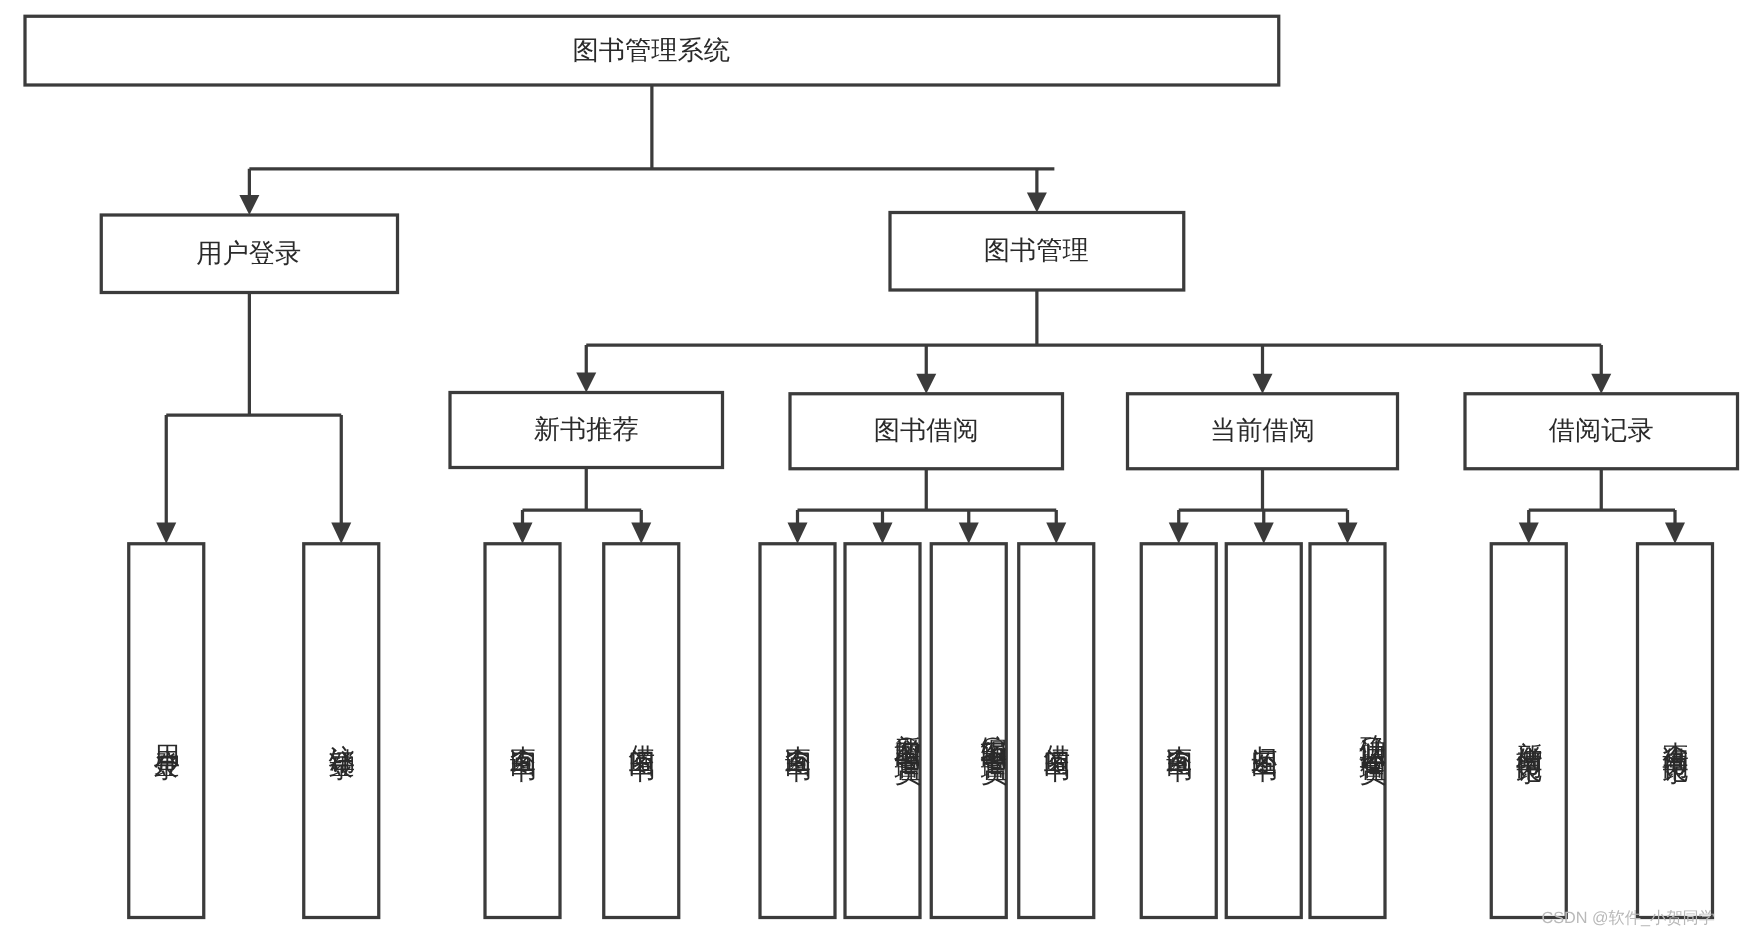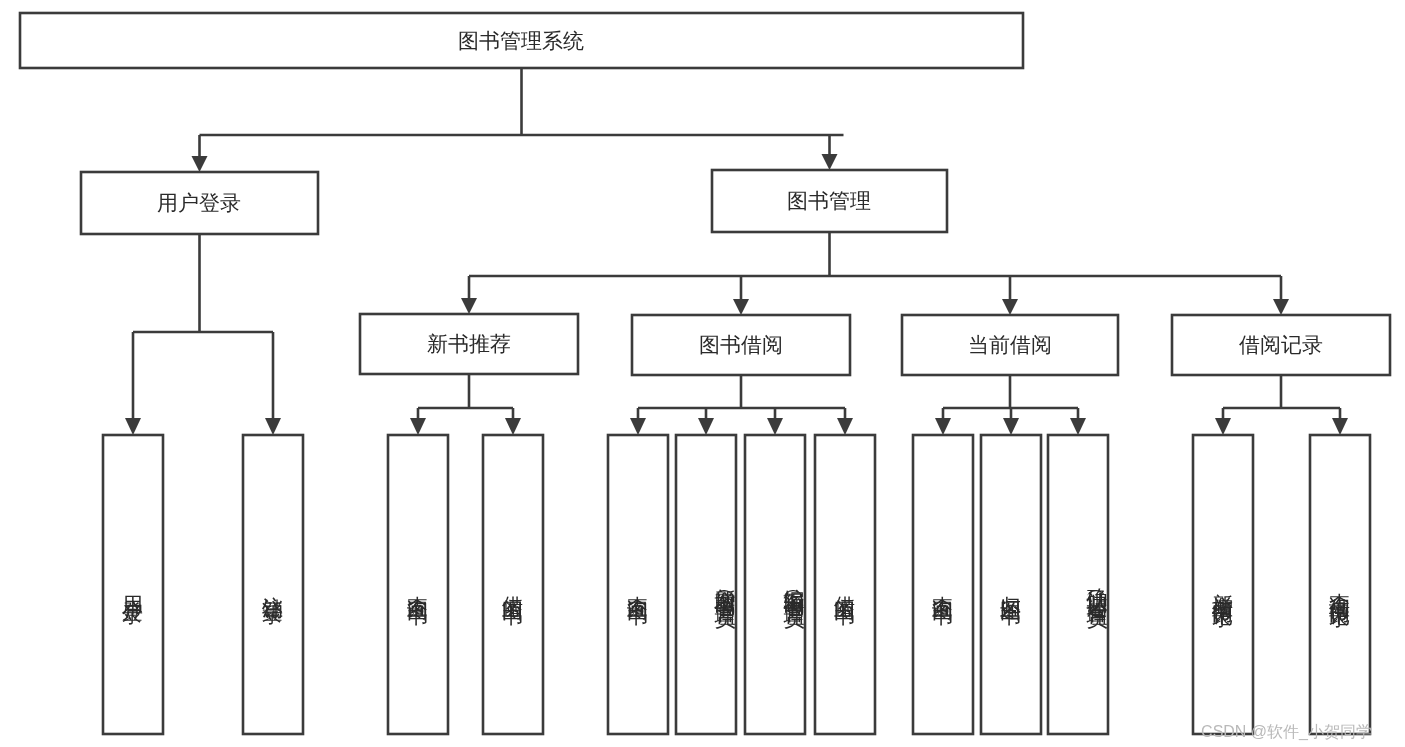--- a/index.html
+++ b/index.html
@@ -62,21 +62,21 @@
     pointer-events: none;
     display: flex;
     align-items: center;
     justify-content: center;
   }
   .watermark {
     position: absolute;
     right: 8px;
     bottom: 4px;
     font-family: "Liberation Sans", "DejaVu Sans", sans-serif;
-    font-size: 16px;
+    font-size: 13px;
     color: #b9b9b9;
     white-space: nowrap;
     user-select: none;
   }
 </style>
 </head>
 <body>
 
 <div id="diagram-root">
 

